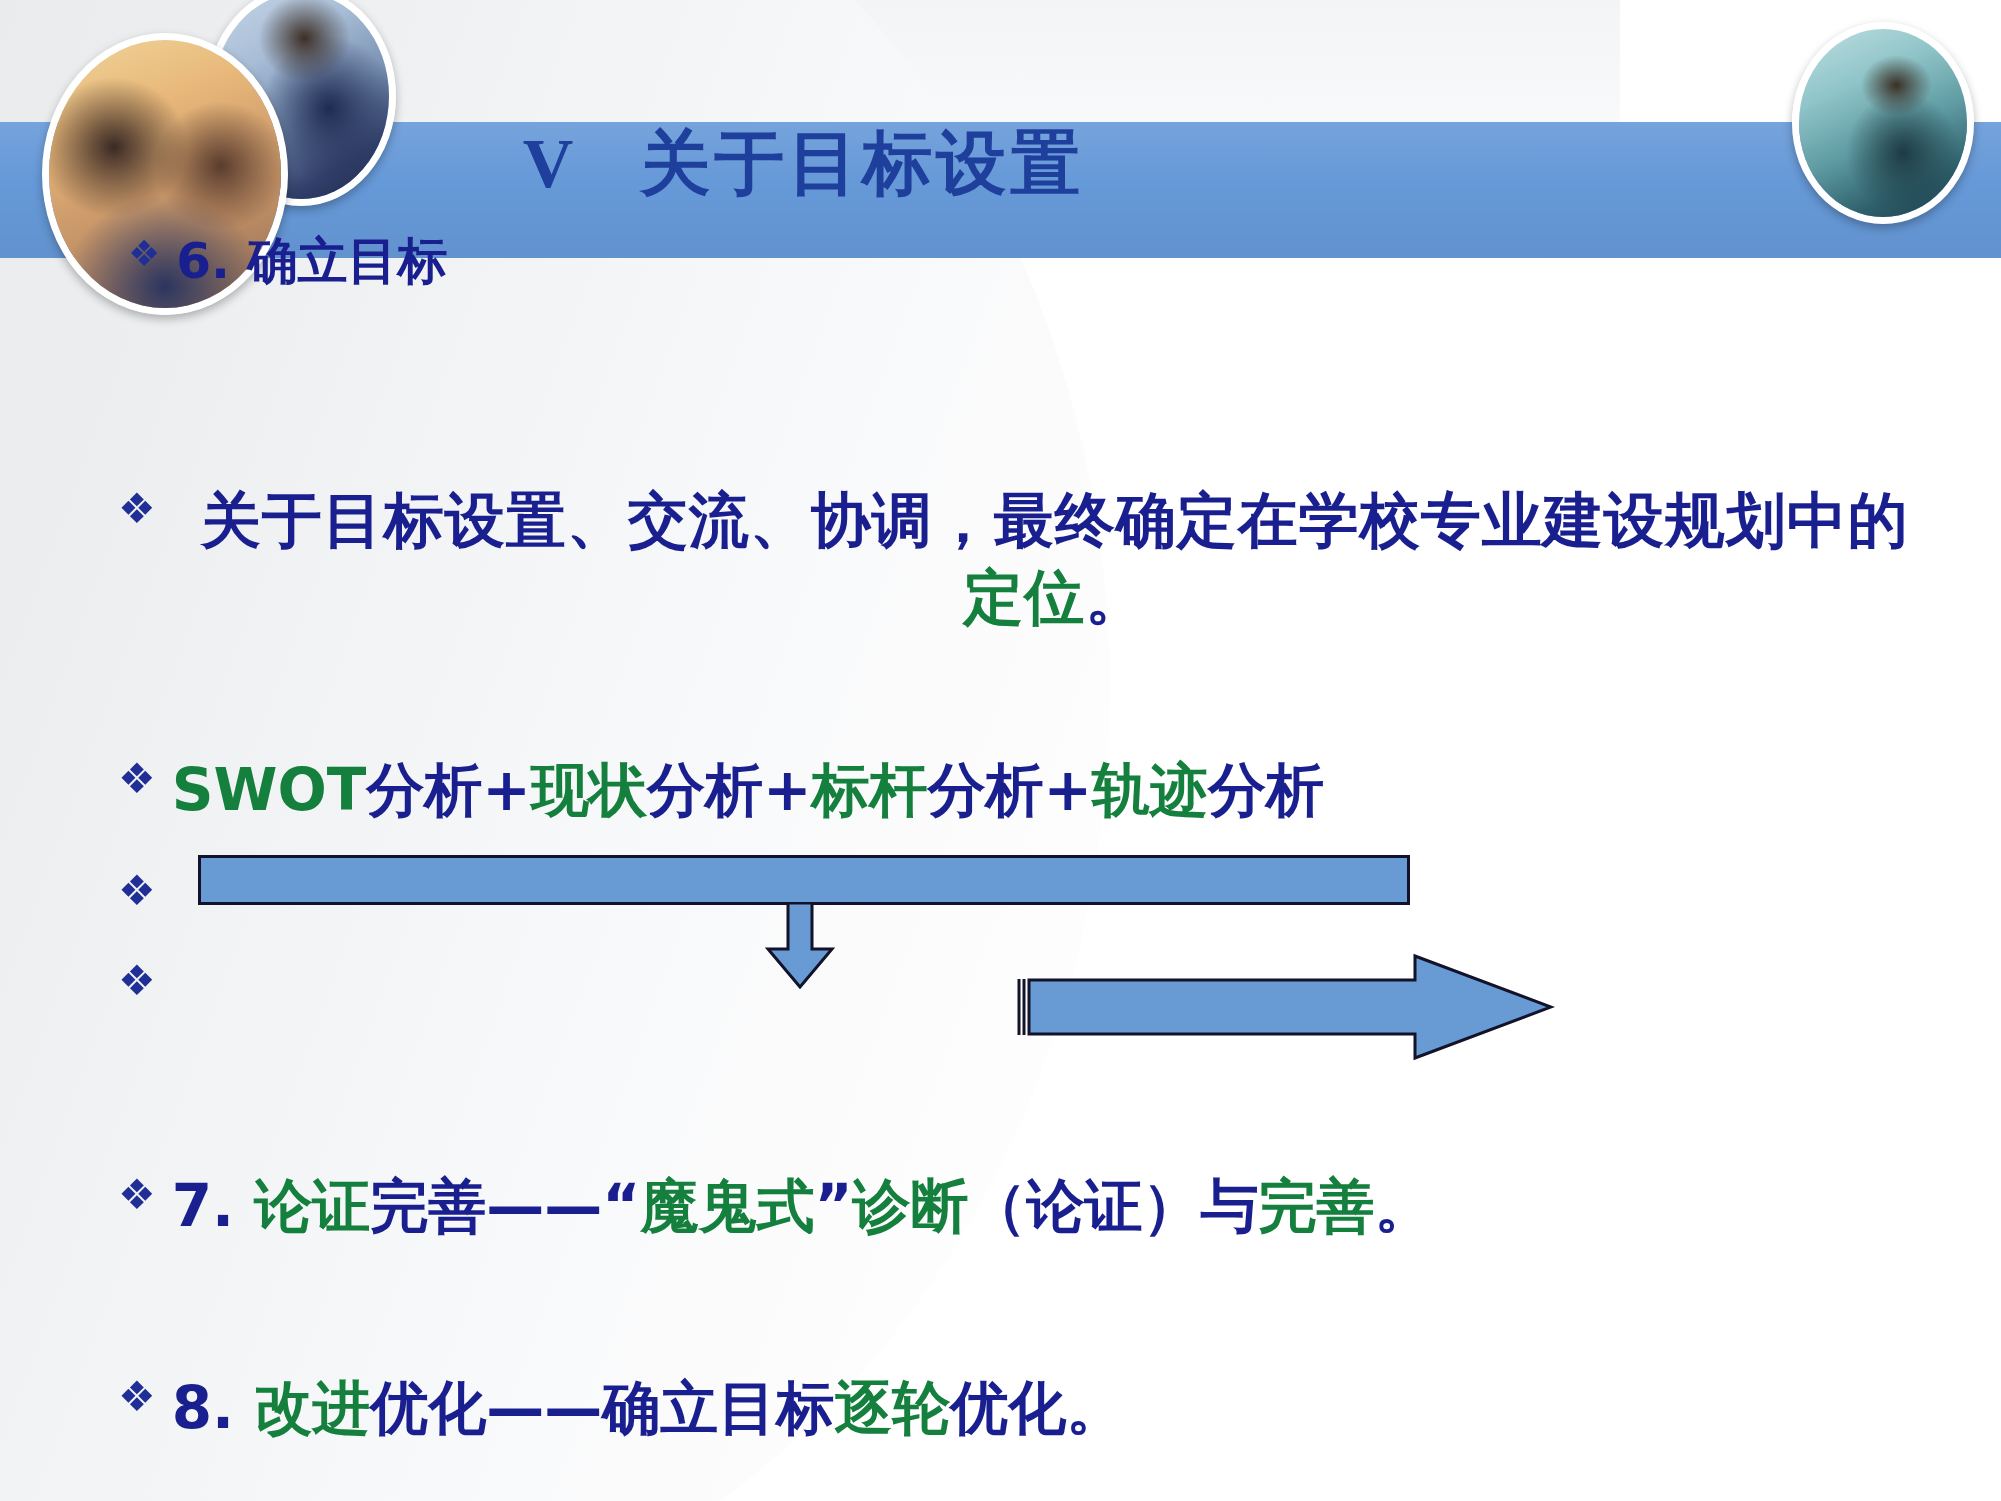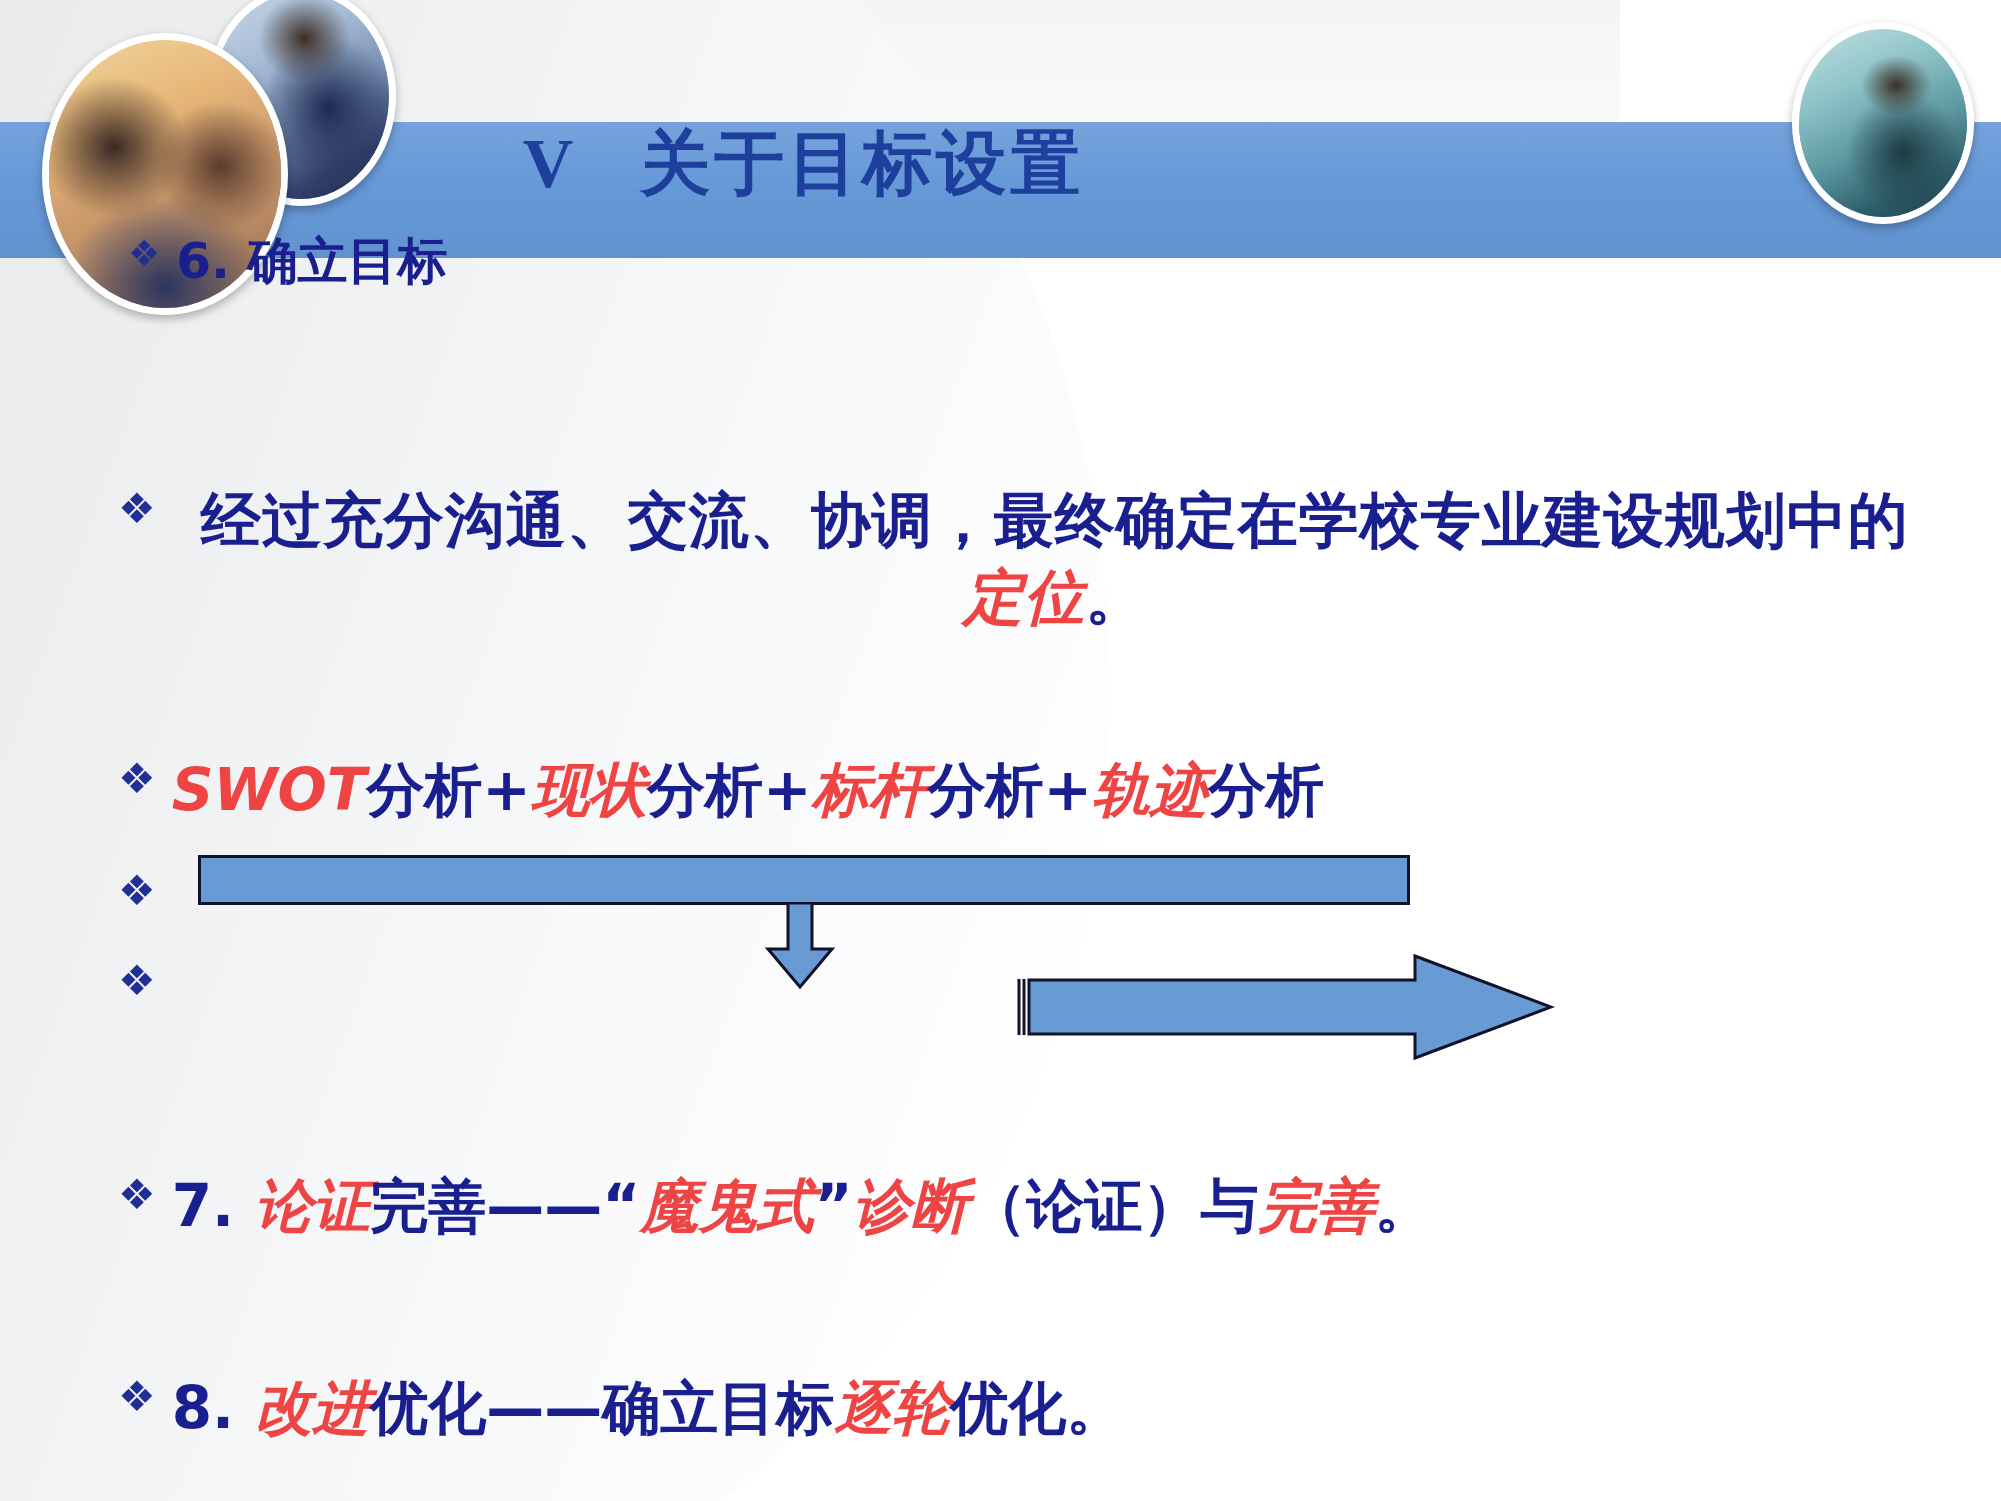--- a/index.html
+++ b/index.html
@@ -155,21 +155,21 @@
     margin-right: 16px;
     flex: 0 0 auto;
     font-family: "DejaVu Sans", sans-serif;
   }
   .txt {
     font-family: "DejaVu Sans", "Liberation Sans", sans-serif;
     font-weight: bold;
     color: #1a1f8f;
     text-align: center;
   }
-  .red { color: #ef4444; font-style: italic; }
+  .red { color: #15803d; }
   .blue { color: #1a1f8f; }
 
   
   #line-6 {
     left: 128px;
     top: 228px;
     font-size: 50px;
   }
   #line-6 .bullet { font-size: 36px; margin-top: 8px; }
 
@@ -298,21 +298,21 @@
   <div id="content">
 
     <div class="line" id="line-6">
       <span class="bullet">❖</span>
       <span class="txt blue">6. 确立目标</span>
     </div>
 
     <div class="line" id="line-main">
       <span class="bullet">❖</span>
       <span class="txt">
-        <span class="blue">经过充分沟通、交流、协调，最终确定在学校专业建设规划中的</span><span class="red">定位</span><span class="blue">。</span>
+        <span class="blue">关于目标设置、交流、协调，最终确定在学校专业建设规划中的</span><span class="red">定位</span><span class="blue">。</span>
       </span>
     </div>
 
     <div class="line" id="line-swot">
       <span class="bullet">❖</span>
       <span class="txt">
         <span class="red">SWOT</span><span class="blue">分析+</span><span class="red">现状</span><span class="blue">分析+</span><span class="red">标杆</span><span class="blue">分析+</span><span class="red">轨迹</span><span class="blue">分析</span>
       </span>
     </div>
 

